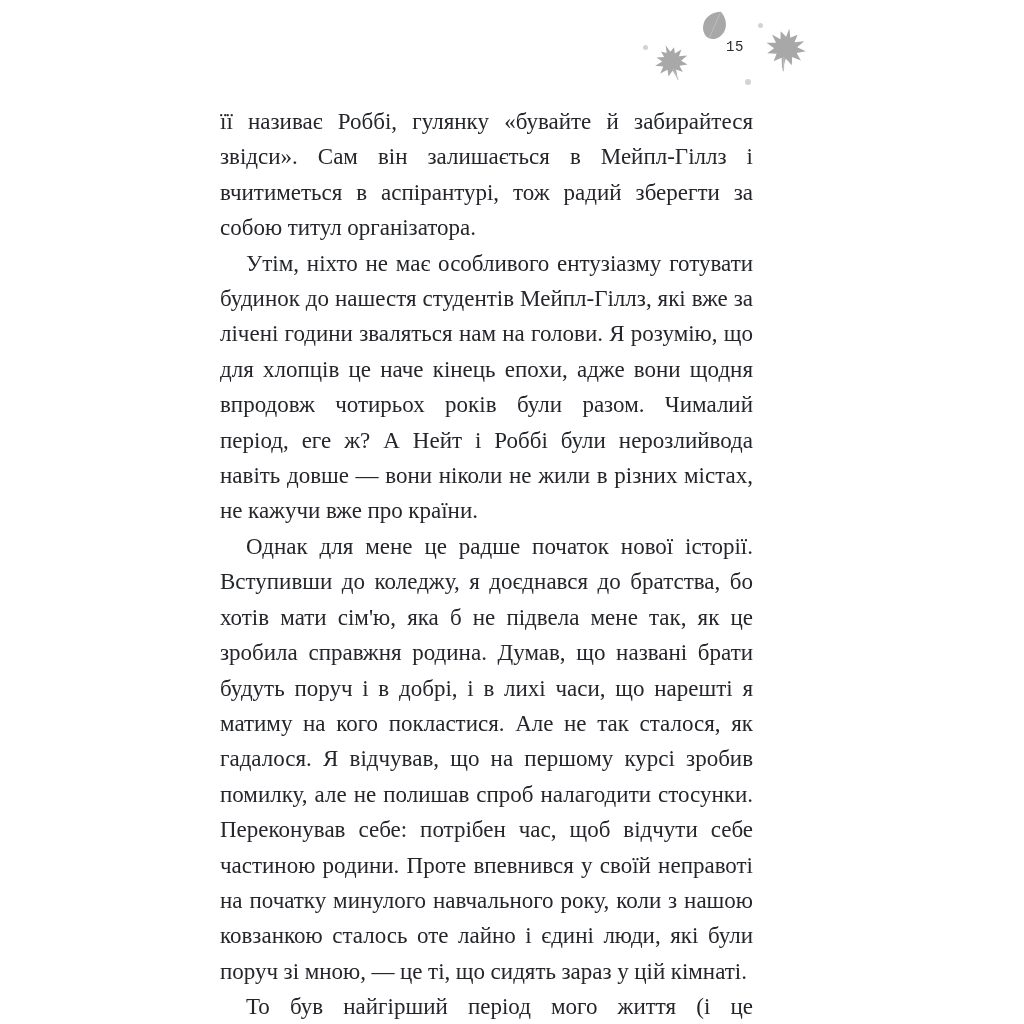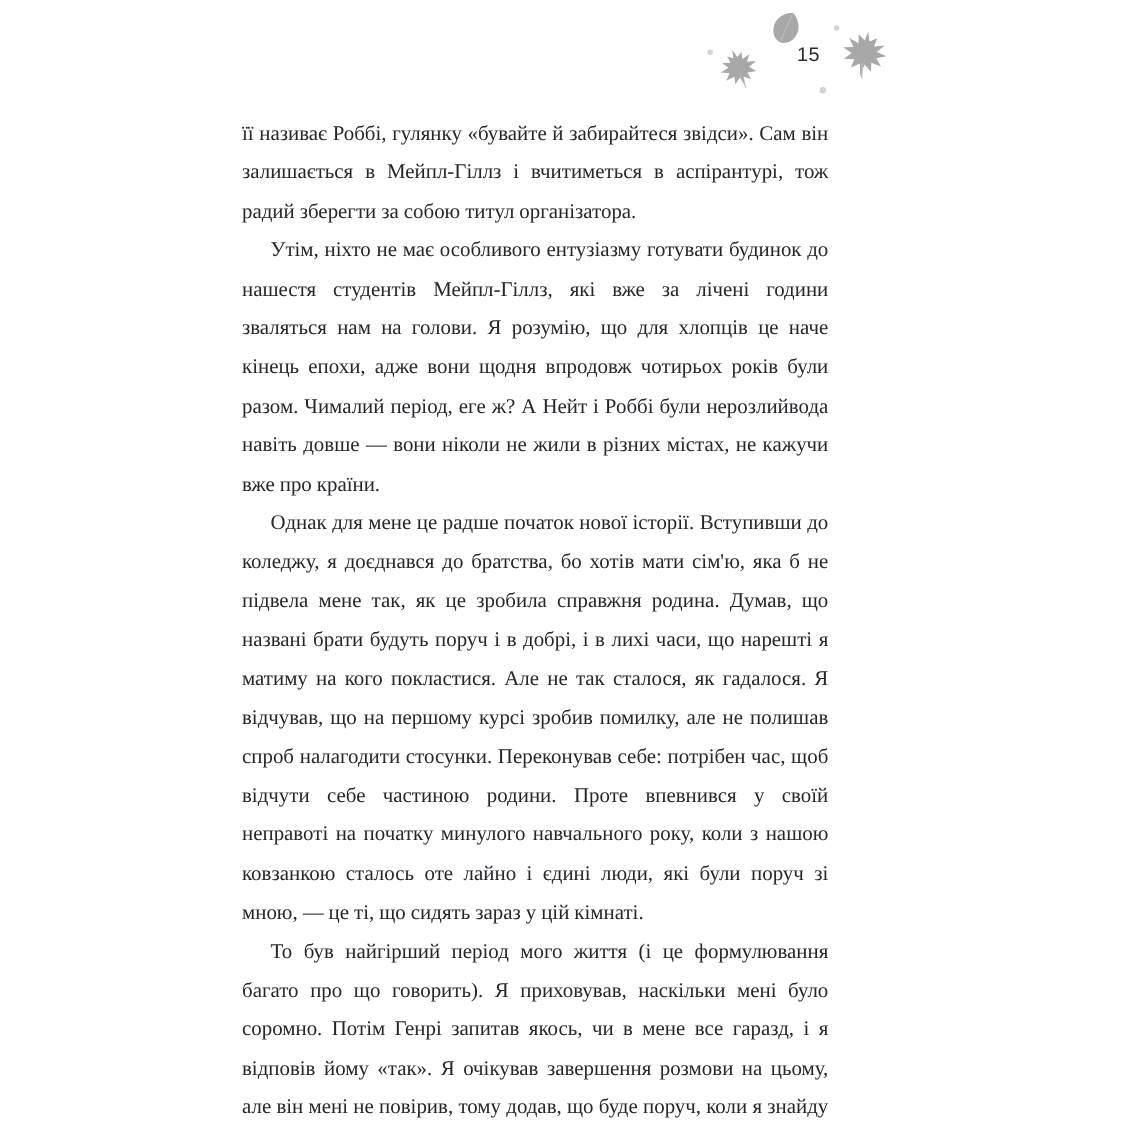--- a/index.html
+++ b/index.html
@@ -31,22 +31,22 @@
     width: 1024px;
     height: 100px;
   }
 
   .folio {
     position: absolute;
     left: 712px;
     top: 40px;
     width: 46px;
     text-align: center;
-    font-family: Liberation Sans, sans-serif;
-    font-size: 18px;
+    font-family: Liberation Mono, monospace;
+    font-size: 14px;
     font-weight: 400;
     color: #2b2b2b;
     letter-spacing: 0.5px;
     line-height: 1;
   }
 
   .deco-leaf {
     position: absolute;
     color: #a8a8a8;
   }
@@ -69,21 +69,21 @@
   .text-column {
     position: absolute;
     left: 220px;
     top: 104px;
     width: 533px;
   }
 
   .body-paragraph {
     margin: 0;
     font-family: "Liberation Serif", "DejaVu Serif", serif;
-    font-size: 19px;
+    font-size: 23px;
     line-height: 35.4px;
     color: #24262b;
     text-align: justify;
     text-justify: inter-word;
     hyphens: manual;
     -webkit-hyphens: manual;
     text-indent: 0;
     word-spacing: -0.2px;
   }
   .body-paragraph + .body-paragraph {

